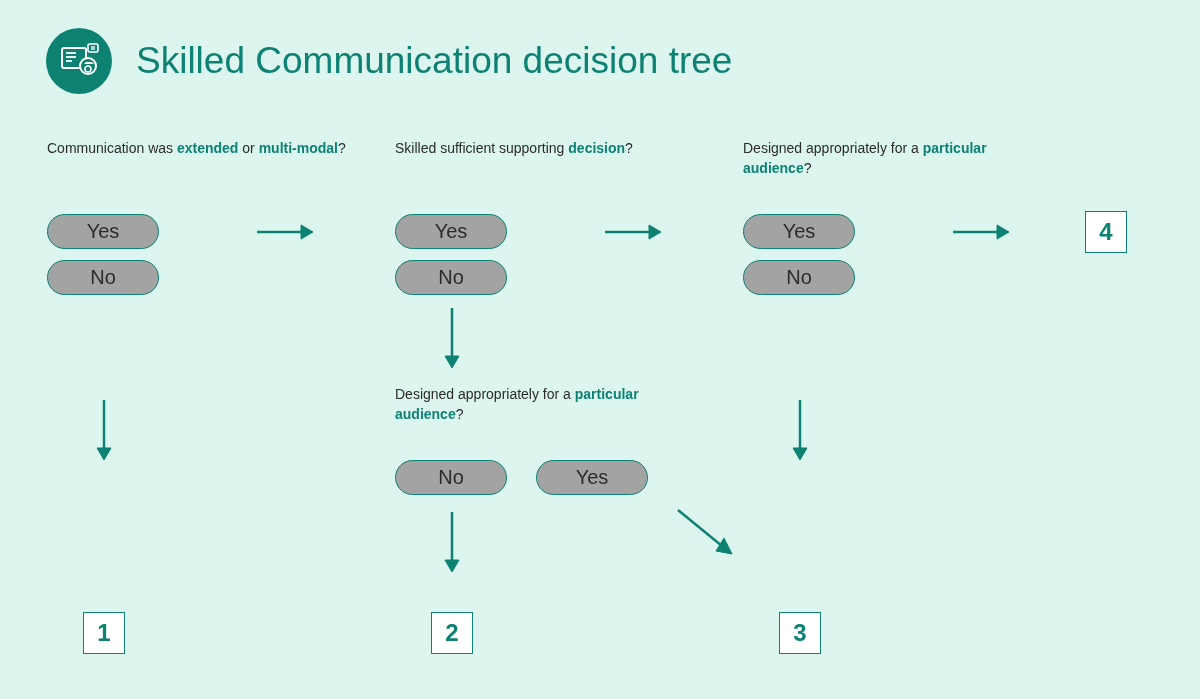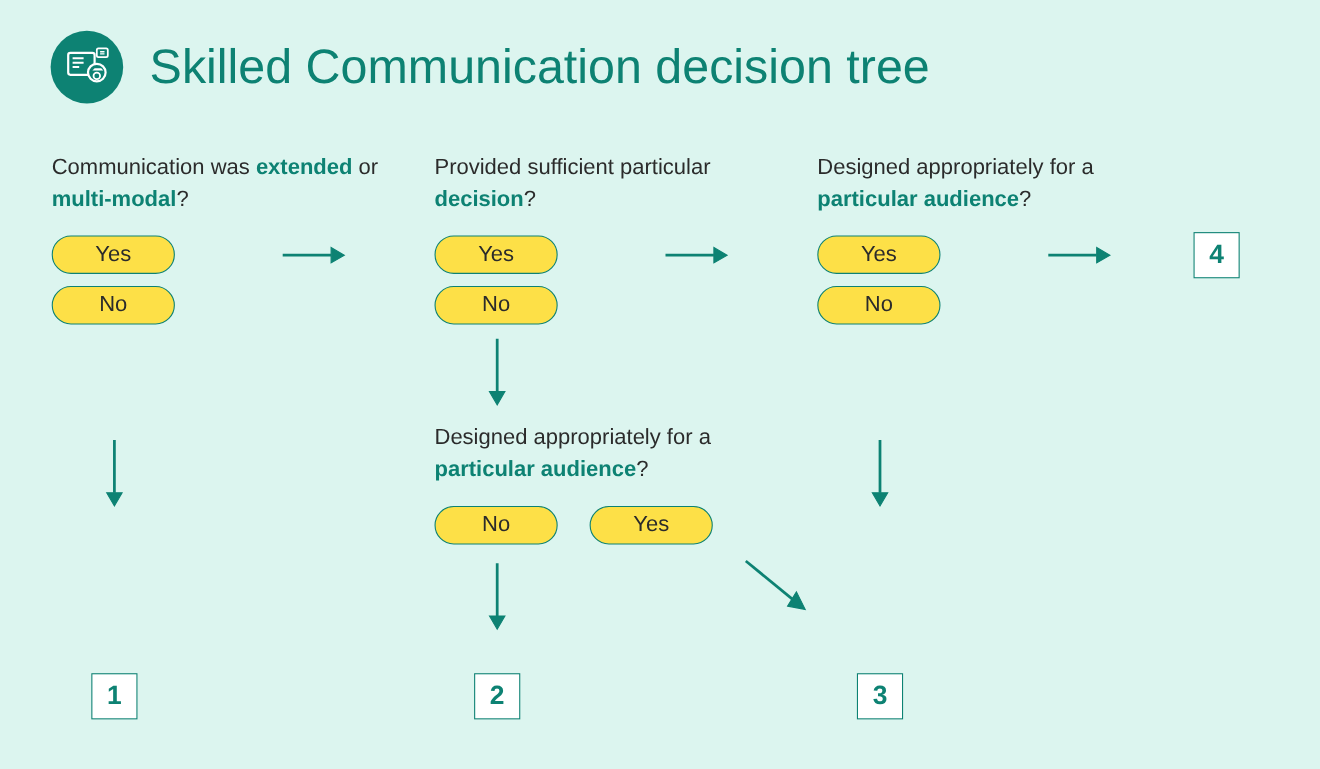--- a/index.html
+++ b/index.html
@@ -22,37 +22,37 @@
     height: 66px;
     background: #0d8273;
     border-radius: 50%;
     display: flex;
     align-items: center;
     justify-content: center;
     flex-shrink: 0;
   }
   .title {
     color: #0d8273;
-    font-size: 44px;
+    font-size: 37px;
     font-weight: 400;
   }
   .question {
     position: absolute;
     color: #2b2b2b;
-    font-size: 20px;
+    font-size: 14px;
     line-height: 1.45;
     font-weight: 400;
   }
   .question .hl {
     color: #0d8273;
     font-weight: 600;
   }
   .pill {
     position: absolute;
-    background: #fde047;
+    background: #a3a3a3;
     border: 1.5px solid #0d8273;
     color: #2b2b2b;
     border-radius: 999px;
     padding: 5px 0;
     text-align: center;
     font-size: 20px;
     width: 112px;
   }
   .numbox {
     position: absolute;
@@ -99,21 +99,21 @@
 </div>
 <div class="pill" style="left:47px; top:214px;">Yes</div>
 <div class="pill" style="left:47px; top:260px;">No</div>
 
 <svg class="arrow" style="left:255px; top:220px;" width="60" height="24">
   <line x1="2" y1="12" x2="46" y2="12" stroke-width="2.5"></line>
   <polygon points="46,5 58,12 46,19"></polygon>
 </svg>
 
 <div class="question" style="left:395px; top:138px; width:280px;">
-  <span>Provided sufficient particular </span><span class="hl">decision</span><span>?</span>
+  <span>Skilled sufficient supporting </span><span class="hl">decision</span><span>?</span>
 </div>
 <div class="pill" style="left:395px; top:214px;">Yes</div>
 <div class="pill" style="left:395px; top:260px;">No</div>
 
 <svg class="arrow" style="left:603px; top:220px;" width="60" height="24">
   <line x1="2" y1="12" x2="46" y2="12" stroke-width="2.5"></line>
   <polygon points="46,5 58,12 46,19"></polygon>
 </svg>
 
 <svg class="arrow" style="left:440px; top:306px;" width="24" height="64">

